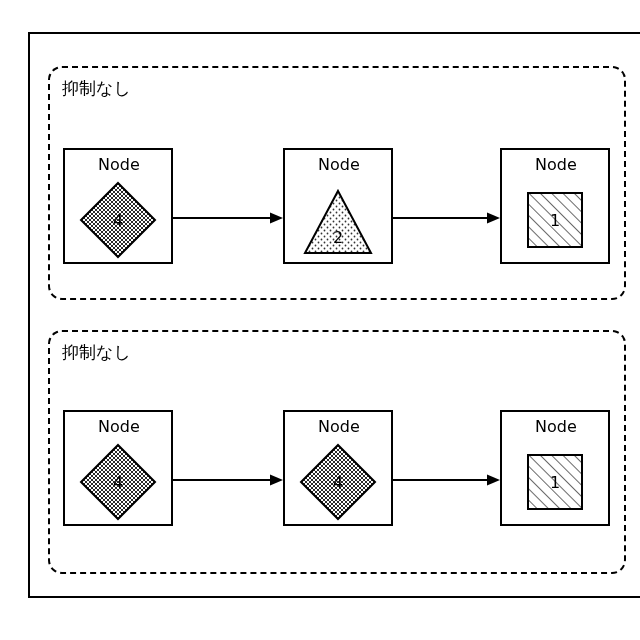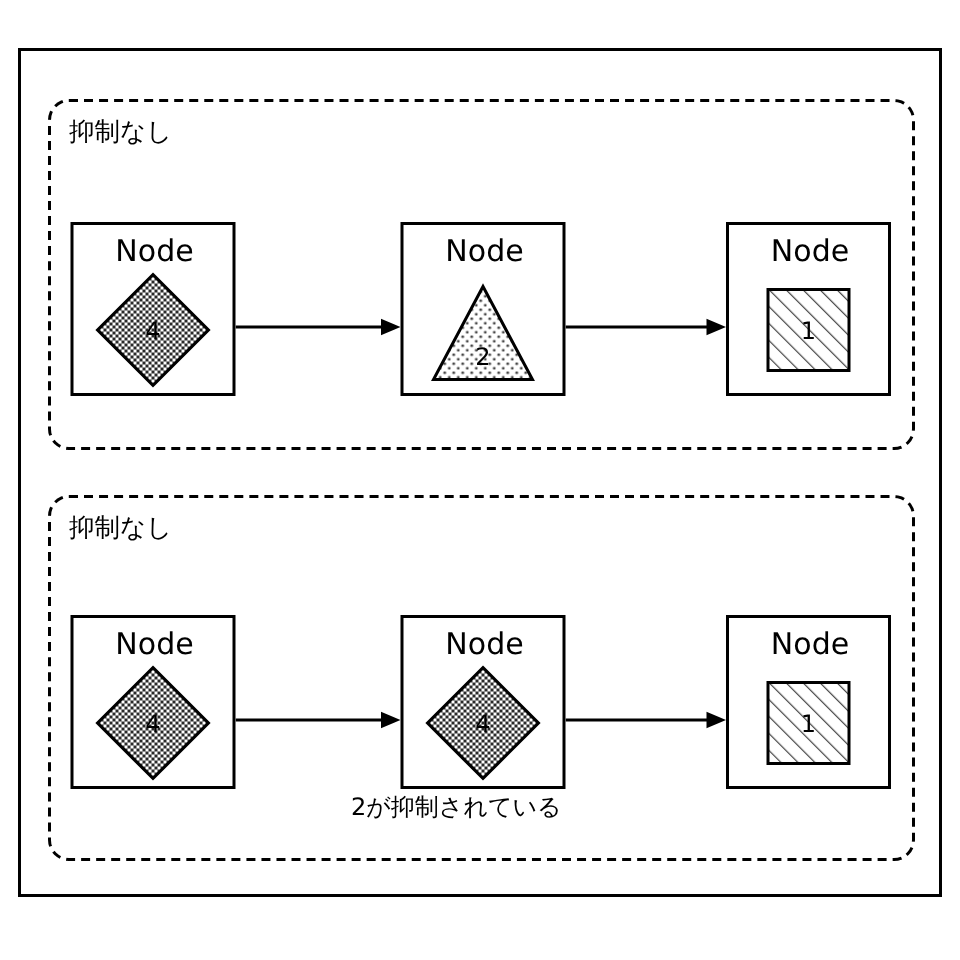--- a/index.html
+++ b/index.html
@@ -12,20 +12,21 @@
     height: 640px;
     font-family: "DejaVu Sans", "Liberation Sans", sans-serif;
     color: #000000;
     overflow: hidden;
   }
 
   #canvas {
     position: relative;
     width: 548px;
     height: 640px;
+    margin-left: 16px;
   }
 
   
   .outer-frame {
     position: absolute;
     left: 12px;
     top: 32px;
     width: 616px;
     height: 566px;
     border: 2px solid #000;
@@ -62,21 +63,21 @@
     border: 2px solid #000;
     box-sizing: border-box;
     background: #fff;
   }
   .node-label {
     position: absolute;
     top: 7px;
     left: 2px;
     right: 0;
     text-align: center;
-    font-size: 20px;
+    font-size: 16px;
     line-height: 1;
     color: #000;
   }
 
   .shape-wrap {
     position: absolute;
     left: 0;
     right: 0;
     top: 30px;
     height: 80px;
@@ -221,15 +222,14 @@
   <div class="node-box" style="left:484px; top:410px;">
     <div class="node-label">Node</div>
     <div class="shape-wrap">
       <svg width="78" height="78" viewBox="0 0 78 78">
         <rect x="12" y="12" width="54" height="54" fill="url(#hatch)" stroke="#000" stroke-width="2"></rect>
         <text class="shape-num" x="39" y="45" text-anchor="middle">1</text>
       </svg>
     </div>
   </div>
 
-  <div class="caption caption-inhibited">2が抑制されている</div>
 
 </div>
 
 </body></html>

